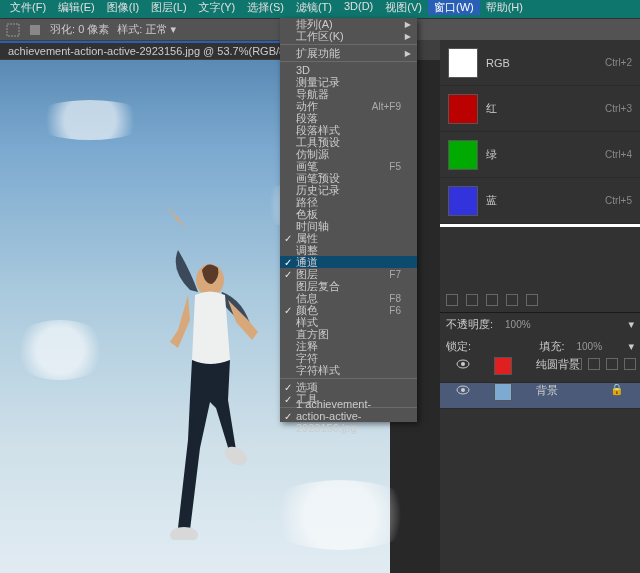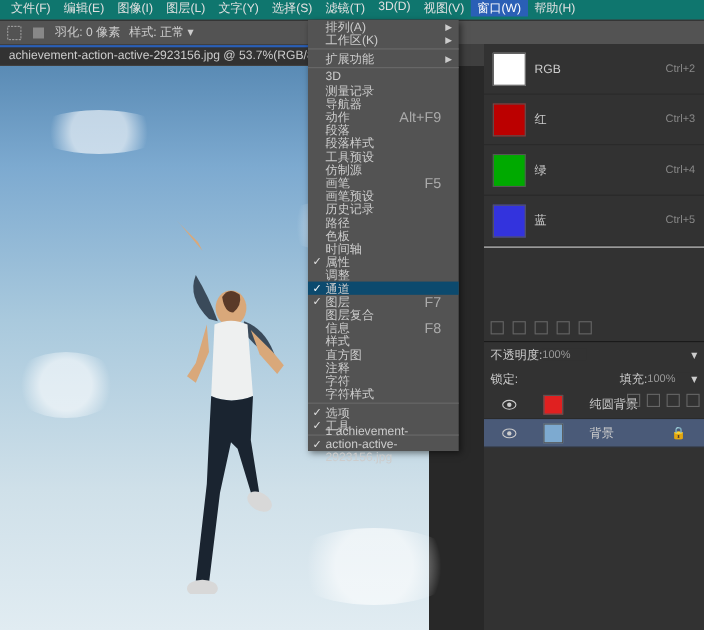--- a/index.html
+++ b/index.html
@@ -10,40 +10,40 @@
 .optbar{background:#535353;height:22px;display:flex;align-items:center;padding:0 6px;border-top:1px solid #323232;gap:8px}
 .optbar .ico{width:14px;height:14px;display:inline-block}
 .doctab{background:#3f3f3f;height:20px;display:flex;align-items:center}
 .doctab .tab{background:#323232;padding:2px 8px;color:#fff;font-size:10px;display:flex;align-items:center;gap:6px;border-top:2px solid #2a5fb6}
 .doctab .tab .x{color:#999}
 .canvas-area{position:absolute;top:60px;left:0;width:440px;height:513px;background:#282828;overflow:hidden}
 .canvas{width:390px;height:513px;background:linear-gradient(180deg,#5a8bb5 0%,#7daad0 18%,#a9c9dd 45%,#cfe0e9 75%,#e1ecf2 100%);position:relative}
 .cloud{position:absolute;background:radial-gradient(circle,#fff 40%,transparent 70%);opacity:.6;border-radius:50%}
 .person{position:absolute;left:140px;top:140px;width:140px;height:340px}
 .right-panels{position:absolute;top:40px;right:0;width:200px;height:533px;background:#323232}
-.chan-panel{border-bottom:1px solid #ffffff}
+.chan-panel{border-bottom:3px solid #ffffff}
 .chan-row{height:46px;border-bottom:1px solid #2a2a2a;display:flex;align-items:center;padding:0 8px;justify-content:space-between}
 .chan-row .sw{width:30px;height:30px;border:1px solid #555}
 .chan-row .lbl{flex:1;margin-left:8px}
 .chan-row .sc{color:#888;font-size:10px}
 .layers-header{height:26px;display:flex;align-items:center;padding:0 6px;gap:8px;border-bottom:1px solid #1a1a1a;margin-top:60px}
 .layers-header .typeico{width:12px;height:12px;border:1px solid #666}
-.layers-opt{height:22px;display:flex;align-items:center;padding:0 6px;gap:0;font-size:10px;color:#777}
+.layers-opt{height:22px;display:flex;align-items:center;padding:0 6px;gap:12px;font-size:10px;color:#777}
 .layers-opt input{width:40px;background:#323232;border:none;color:#999;font-size:10px}
-.layer-row{height:26px;display:flex;align-items:center;padding:0 16px;gap:24px;border-bottom:1px solid #2a2a2a}
+.layer-row{height:26px;display:flex;padding:0 16px;gap:24px;border-bottom:1px solid #2a2a2a}
 .layer-row .eye{width:14px;height:14px}
 .layer-row .thumb{width:18px;height:18px;border:1px solid #555}
 .layer-row.sel{background:#4a5a78}
 .dropdown{position:absolute;top:18px;left:280px;width:137px;background:#535353;box-shadow:2px 2px 6px rgba(0,0,0,.5);z-index:100}
 .dd-item{height:12px;padding:0 16px;display:flex;align-items:center;justify-content:space-between;color:#e0e0e0;position:relative;cursor:default}
 .dd-item.sep{border-bottom:1px solid #6a6a6a;height:1px;padding:0;margin:2px 0}
 .dd-item.arrow::after{content:"▶";font-size:8px;color:#ccc;position:absolute;right:6px}
 .dd-item.check::before{content:"✓";position:absolute;left:4px;font-size:10px}
 .dd-item.hl{background:#0c4a6e;color:#fff}
-.dd-item .sc{color:#aaa;font-size:13px}
+.dd-item .sc{color:#aaa;font-size:10px}
 .panel-icons{position:absolute;top:318px;right:4px;display:flex;gap:6px}
 .panel-icons span{width:12px;height:12px;border:1px solid #666}
 </style>
 </head>
 <body>
 
 <div class="menubar" id="menubar">
     <span>文件(F)</span>
     <span>编辑(E)</span>
     <span>图像(I)</span>
@@ -237,20 +237,24 @@
       <span>图层</span>
       <span class="sc">F7</span>
     </div>
     <div class="dd-item">
       <span>图层复合</span>
     </div>
     <div class="dd-item">
       <span>信息</span>
       <span class="sc">F8</span>
     </div>
+    <div class="dd-item check">
+      <span>颜色</span>
+      <span class="sc">F6</span>
+    </div>
     <div class="dd-item">
       <span>样式</span>
     </div>
     <div class="dd-item">
       <span>直方图</span>
     </div>
     <div class="dd-item">
       <span>注释</span>
     </div>
     <div class="dd-item">

